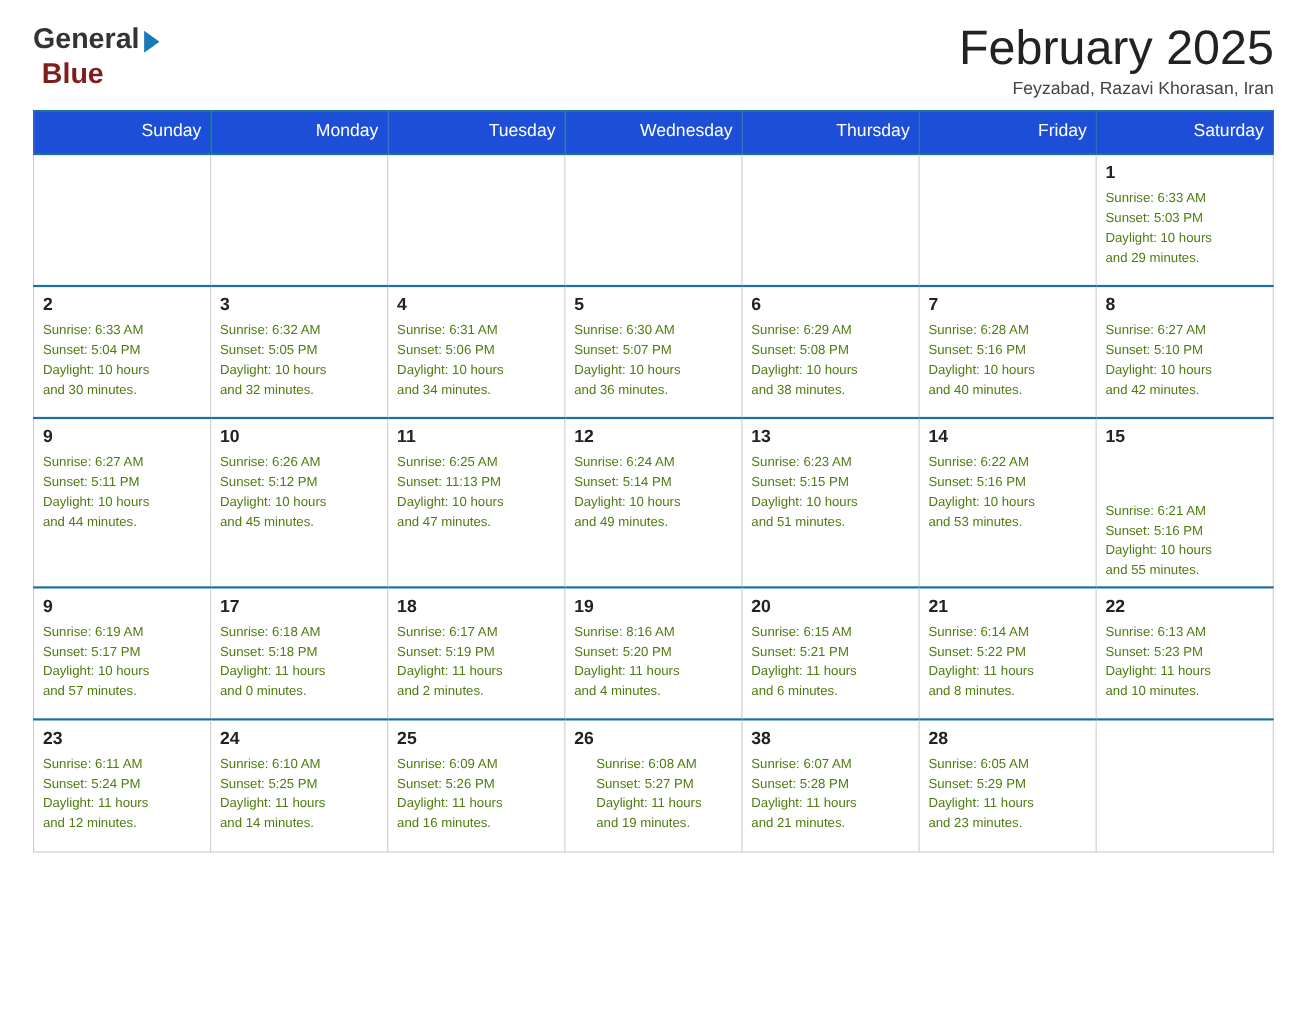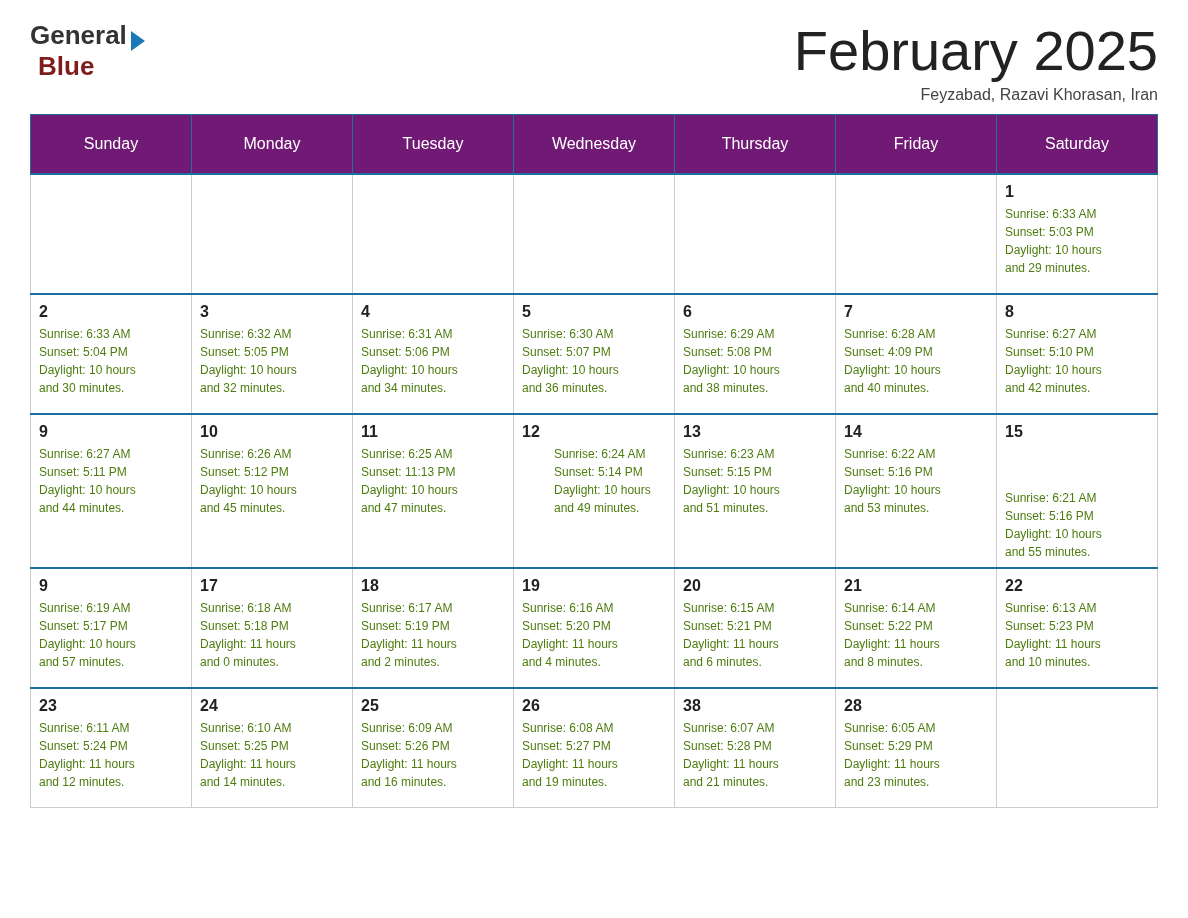--- a/index.html
+++ b/index.html
@@ -16,21 +16,21 @@
       align-items: flex-start;
       margin-bottom: 10px;
     }
     .logo {
       display: flex;
       flex-direction: column;
       align-items: flex-start;
     }
     .logo-top {
       display: flex;
-      align-items: flex-end;
+      align-items: center;
     }
     .logo-general {
       font-size: 26px;
       font-weight: bold;
       color: #333;
     }
     .logo-arrow {
       width: 0;
       height: 0;
       border-left: 14px solid #1a7ab5;
@@ -42,40 +42,40 @@
     .logo-blue {
       font-size: 26px;
       font-weight: bold;
       color: #7f1d1d;
       margin-left: 4px;
     }
     .title-section {
       text-align: right;
     }
     .month-title {
-      font-size: 56px;
+      font-size: 44px;
       font-weight: normal;
       color: #222;
       line-height: 1.1;
     }
     .location {
       font-size: 16px;
       color: #444;
       margin-top: 4px;
     }
     .calendar {
       width: 100%;
       border-collapse: collapse;
       margin-top: 10px;
     }
     .calendar th {
-      background-color: #701a75;
+      background-color: #1d4ed8;
       color: #fff;
-      padding: 20px 8px;
-      text-align: center;
+      padding: 10px 8px;
+      text-align: right;
       font-size: 16px;
       font-weight: normal;
       border: 1px solid #1a6fa0;
     }
     .calendar td {
       vertical-align: top;
       border: 1px solid #ccc;
       padding: 8px 8px 6px 8px;
       width: 14.28%;
       height: 120px;
@@ -175,21 +175,21 @@
         <td>
           <div class="day-number">6</div>
           <div class="day-info" style="white-space: pre-line;">Sunrise: 6:29 AM
 Sunset: 5:08 PM
 Daylight: 10 hours
 and 38 minutes.</div>
         </td>
         <td>
           <div class="day-number">7</div>
           <div class="day-info" style="white-space: pre-line;">Sunrise: 6:28 AM
-Sunset: 4:09 PM
+Sunset: 5:16 PM
 Daylight: 10 hours
 and 40 minutes.</div>
         </td>
         <td>
           <div class="day-number">8</div>
           <div class="day-info" style="white-space: pre-line;">Sunrise: 6:27 AM
 Sunset: 5:10 PM
 Daylight: 10 hours
 and 42 minutes.</div>
         </td>
@@ -211,21 +211,21 @@
         </td>
         <td>
           <div class="day-number">11</div>
           <div class="day-info" style="white-space: pre-line;">Sunrise: 6:25 AM
 Sunset: 11:13 PM
 Daylight: 10 hours
 and 47 minutes.</div>
         </td>
         <td>
           <div class="day-number">12</div>
-          <div class="day-info" style="white-space: pre-line; margin-left: 32px;">Sunrise: 6:24 AM
+          <div class="day-info" style="white-space: pre-line;">Sunrise: 6:24 AM
 Sunset: 5:14 PM
 Daylight: 10 hours
 and 49 minutes.</div>
         </td>
         <td>
           <div class="day-number">13</div>
           <div class="day-info" style="white-space: pre-line;">Sunrise: 6:23 AM
 Sunset: 5:15 PM
 Daylight: 10 hours
 and 51 minutes.</div>
@@ -262,21 +262,21 @@
         </td>
         <td>
           <div class="day-number">18</div>
           <div class="day-info" style="white-space: pre-line;">Sunrise: 6:17 AM
 Sunset: 5:19 PM
 Daylight: 11 hours
 and 2 minutes.</div>
         </td>
         <td>
           <div class="day-number">19</div>
-          <div class="day-info" style="white-space: pre-line;">Sunrise: 6:16 AM
+          <div class="day-info" style="white-space: pre-line;">Sunrise: 8:16 AM
 Sunset: 5:20 PM
 Daylight: 11 hours
 and 4 minutes.</div>
         </td>
         <td>
           <div class="day-number">20</div>
           <div class="day-info" style="white-space: pre-line;">Sunrise: 6:15 AM
 Sunset: 5:21 PM
 Daylight: 11 hours
 and 6 minutes.</div>
@@ -313,21 +313,21 @@
         </td>
         <td>
           <div class="day-number">25</div>
           <div class="day-info" style="white-space: pre-line;">Sunrise: 6:09 AM
 Sunset: 5:26 PM
 Daylight: 11 hours
 and 16 minutes.</div>
         </td>
         <td>
           <div class="day-number">26</div>
-          <div class="day-info" style="white-space: pre-line;">Sunrise: 6:08 AM
+          <div class="day-info" style="white-space: pre-line; margin-left: 20px;">Sunrise: 6:08 AM
 Sunset: 5:27 PM
 Daylight: 11 hours
 and 19 minutes.</div>
         </td>
         <td>
           <div class="day-number">38</div>
           <div class="day-info" style="white-space: pre-line;">Sunrise: 6:07 AM
 Sunset: 5:28 PM
 Daylight: 11 hours
 and 21 minutes.</div>

